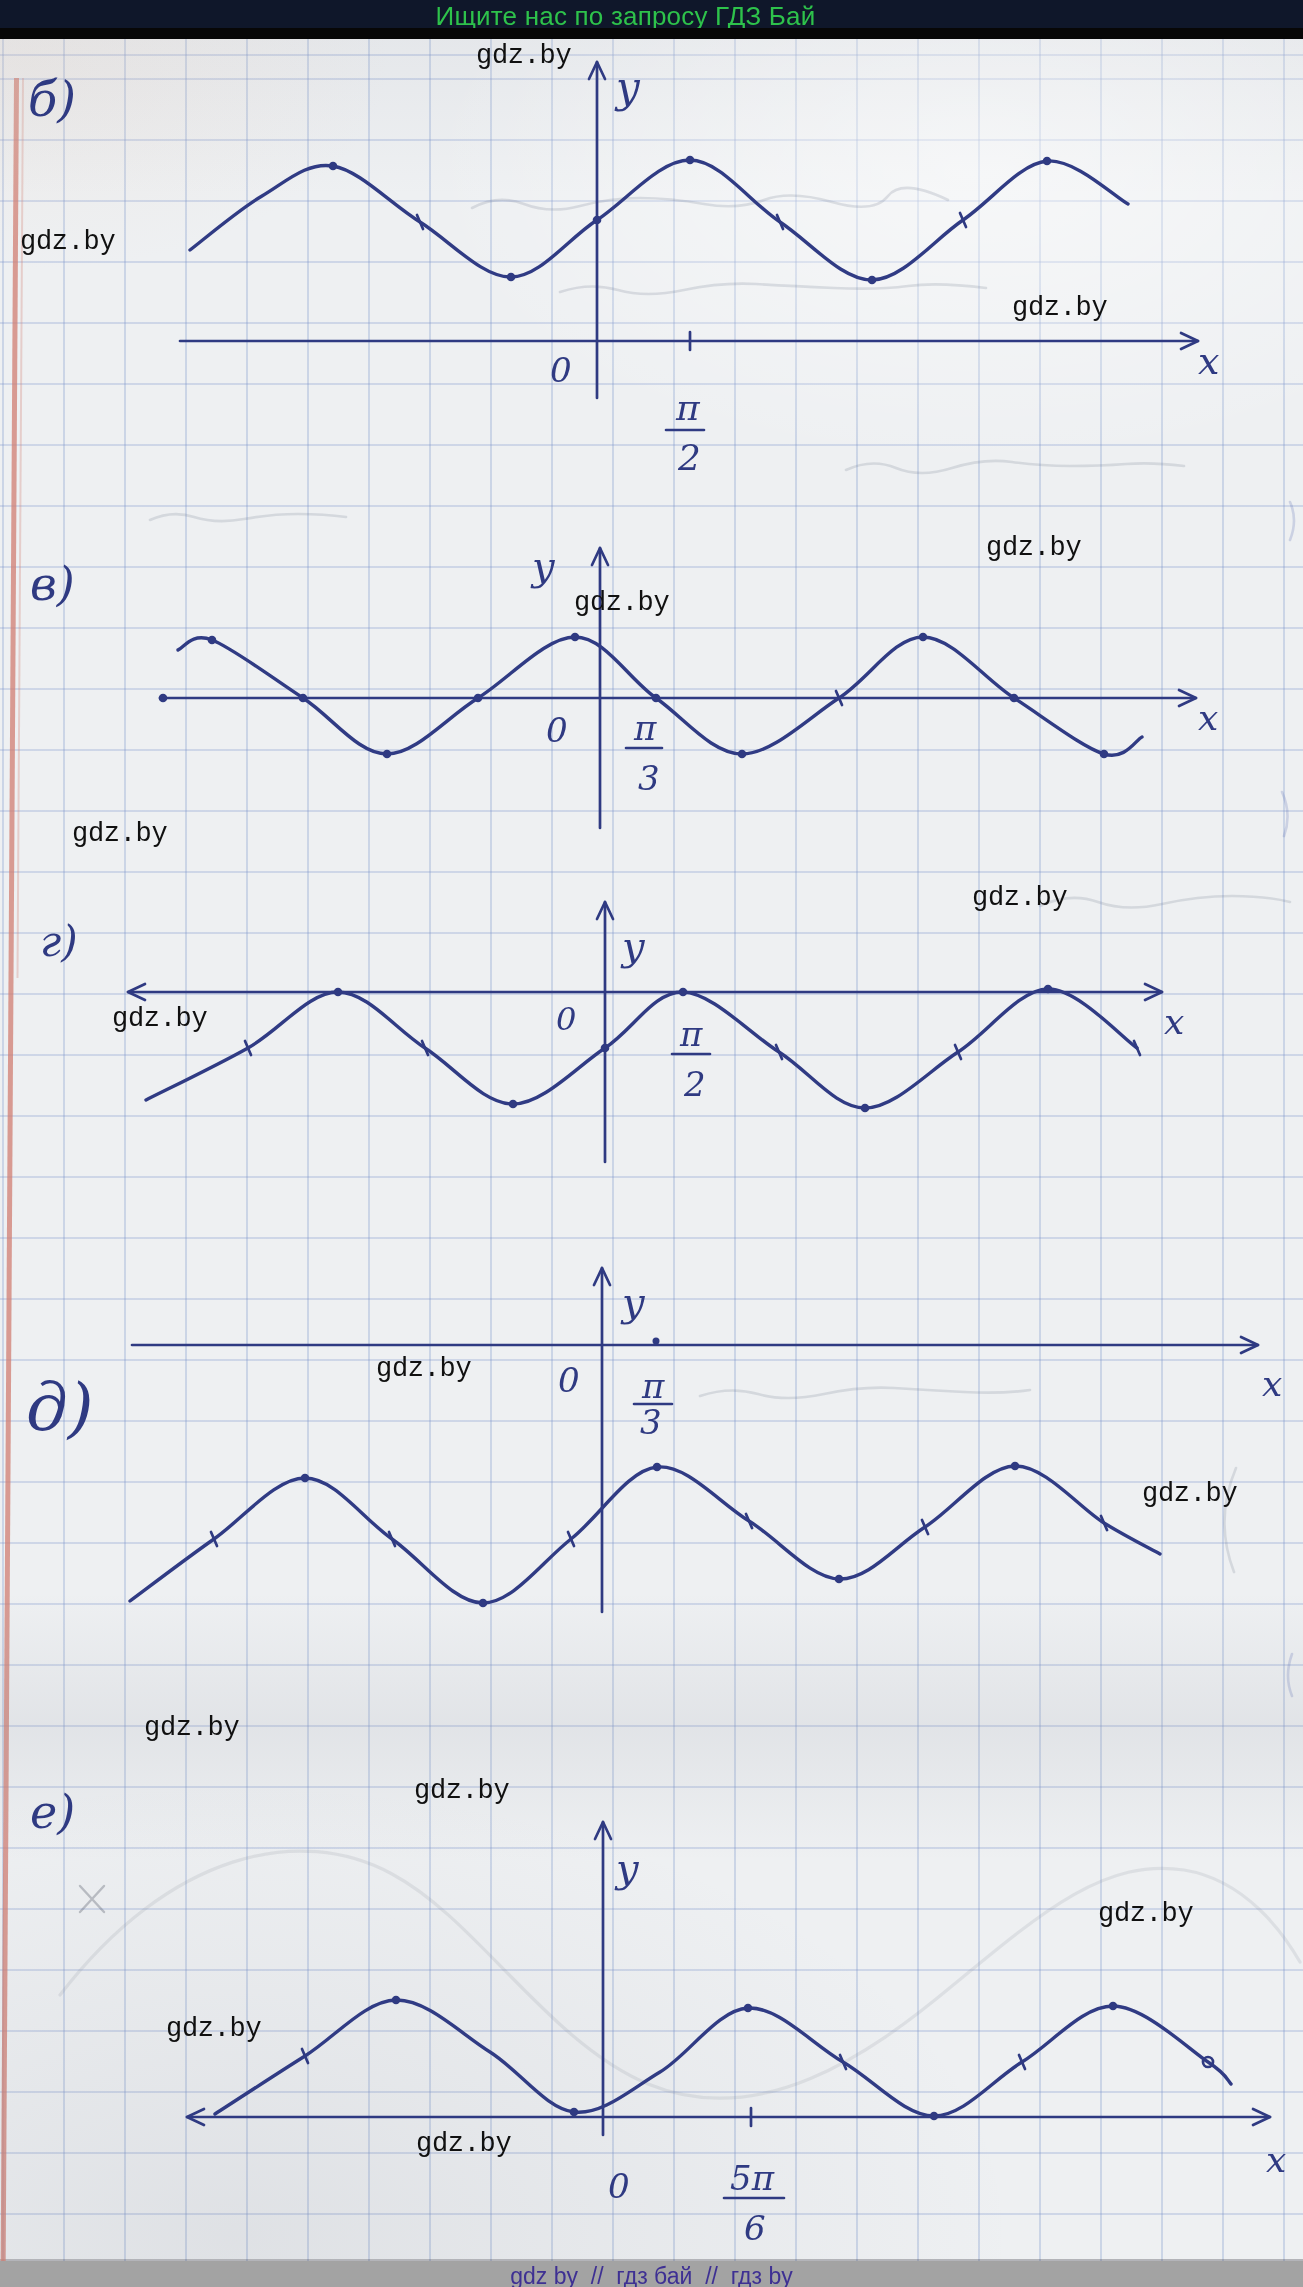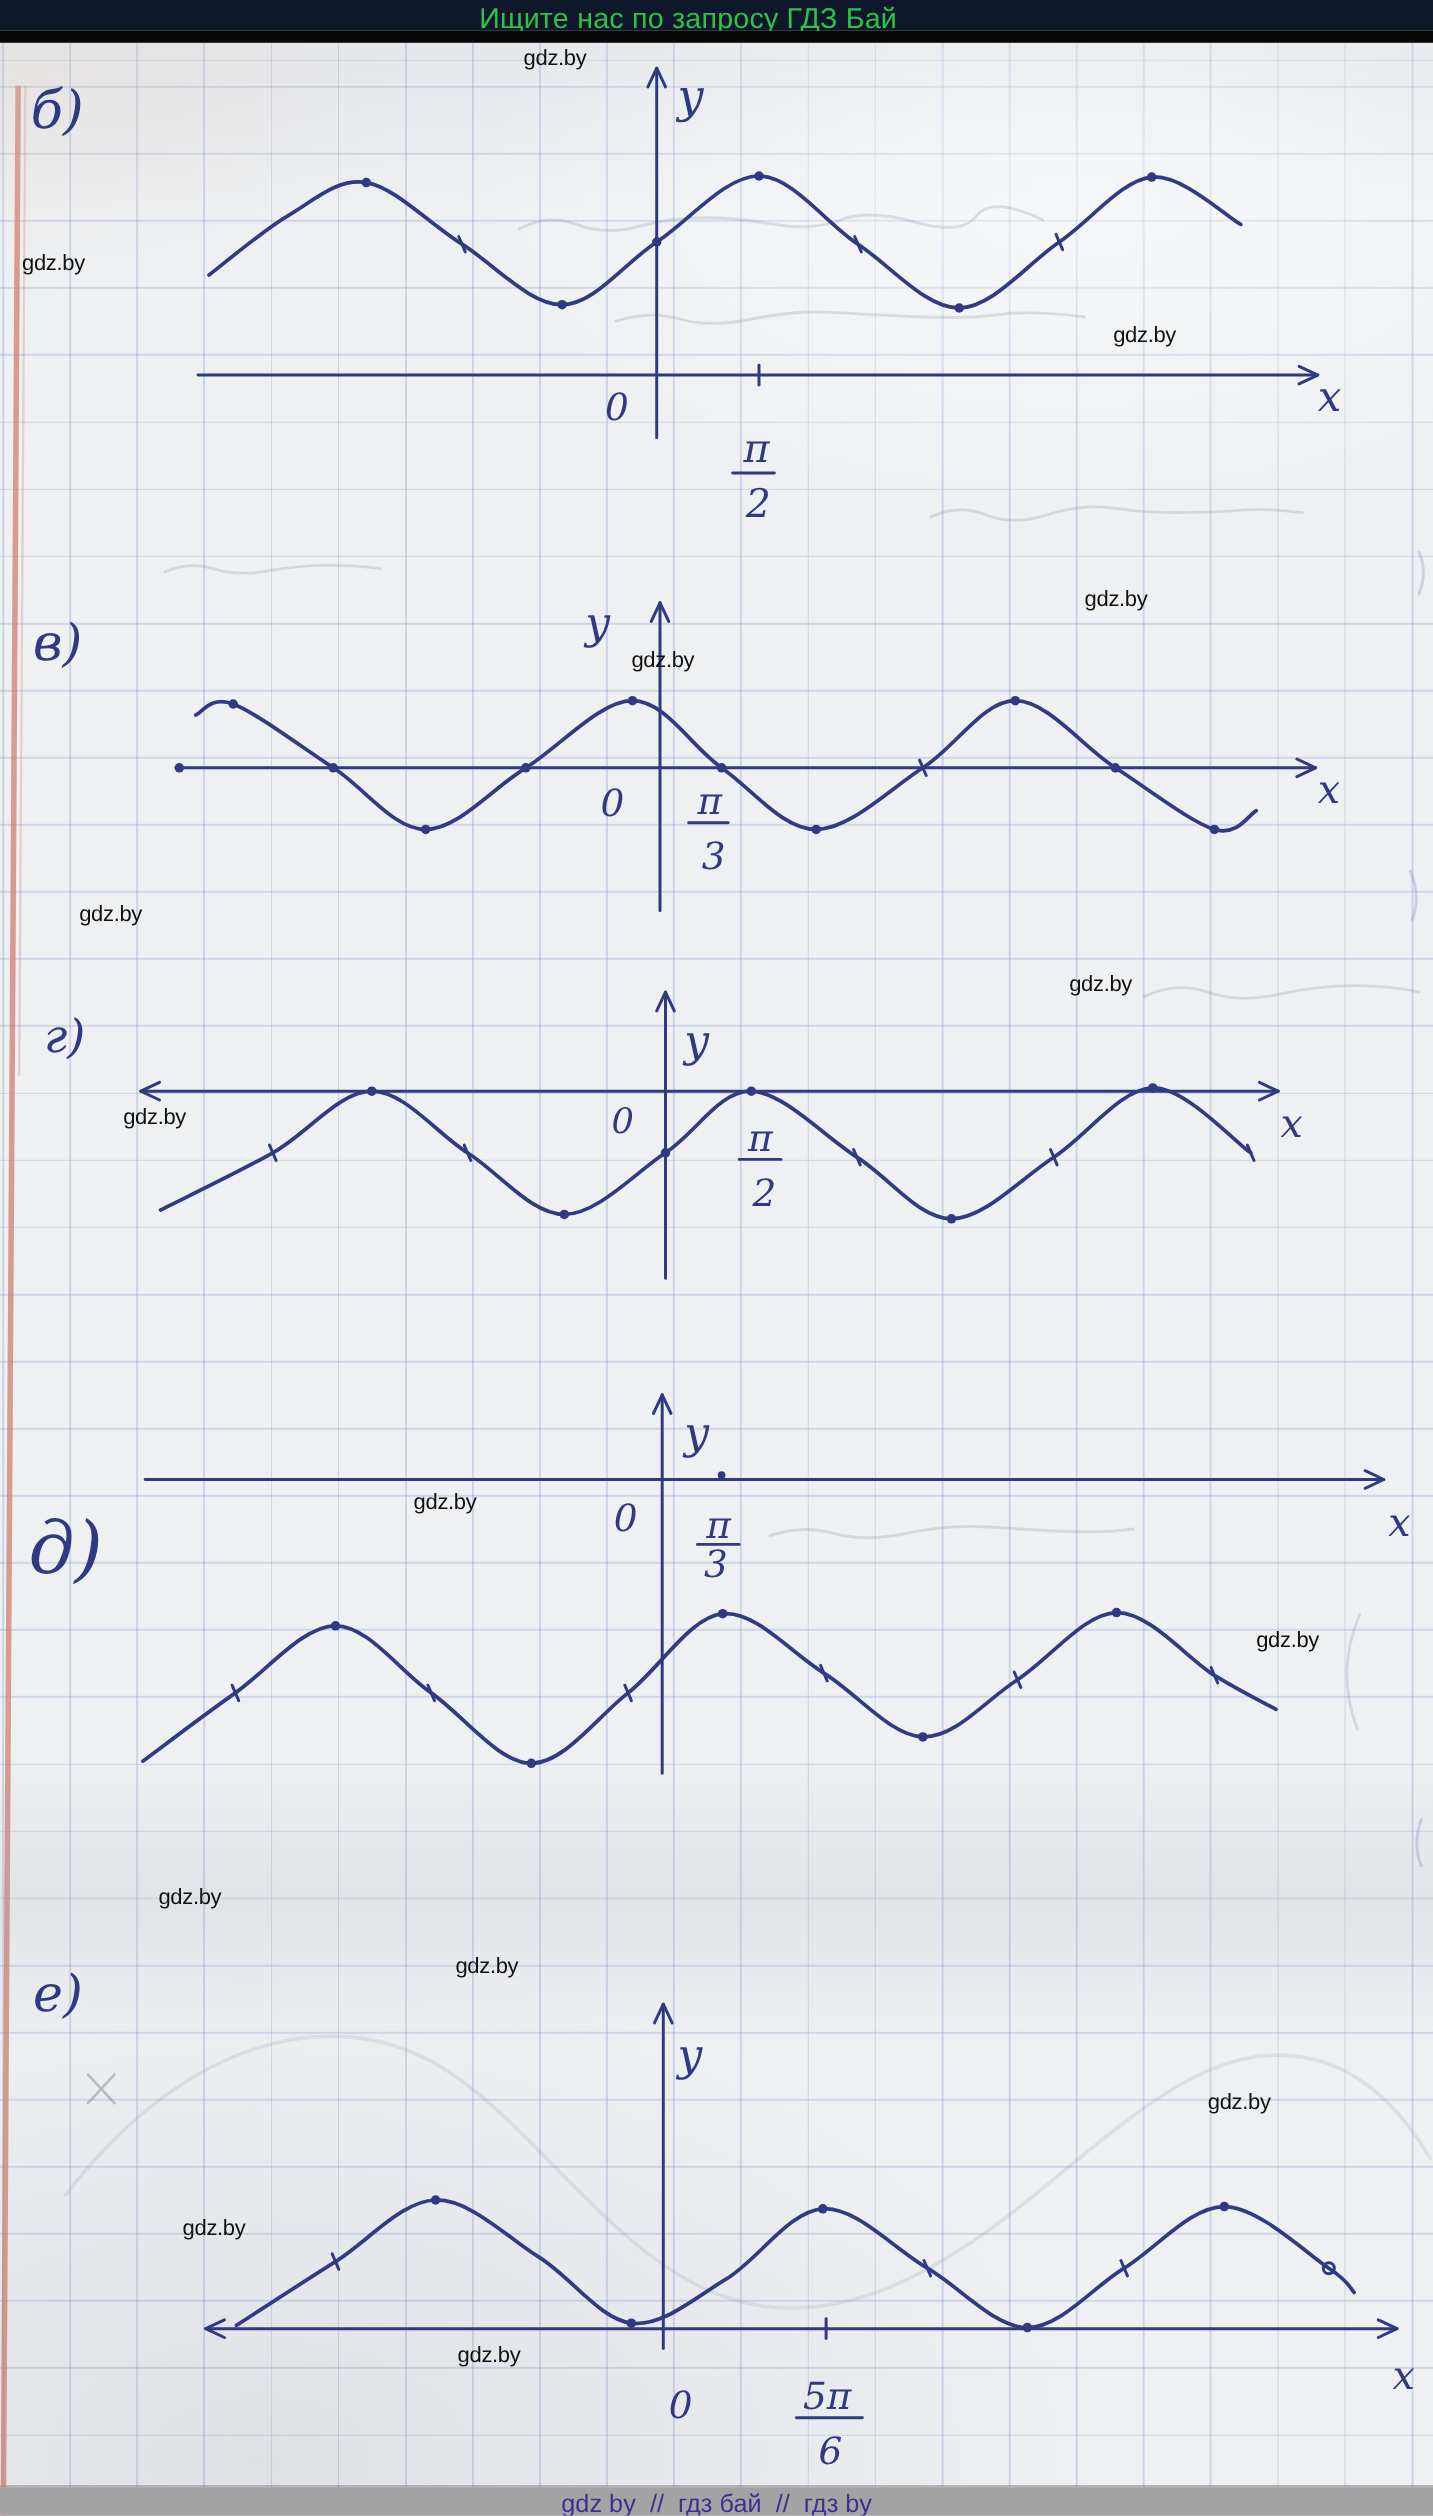--- a/index.html
+++ b/index.html
@@ -27,22 +27,22 @@
         background:rgba(208,125,114,0.30);transform:rotate(0.35deg);transform-origin:top;}
   svg.ink-layer{position:absolute;left:0;top:0;width:1303px;height:2287px;}
   .axis{stroke:#2f3a82;stroke-width:2.7;fill:none;stroke-linecap:round;stroke-linejoin:round;}
   .curve{stroke:#303b84;stroke-width:3.4;fill:none;stroke-linecap:round;}
   .fracbar{stroke:#2f3a82;stroke-width:2.6;stroke-linecap:round;}
   .ink-text{fill:#2f3a82;font-family:"DejaVu Serif",serif;font-style:italic;}
   .faint{stroke:rgba(110,118,142,0.20);stroke-width:2.6;fill:none;stroke-linecap:round;}
   .faintwave{stroke:rgba(128,134,150,0.16);stroke-width:3.2;fill:none;stroke-linecap:round;}
   .faintx{stroke:rgba(90,95,110,0.35);stroke-width:2.4;fill:none;stroke-linecap:round;}
   .faint2{stroke:rgba(80,100,175,0.22);stroke-width:2.6;fill:none;stroke-linecap:round;}
-  .wm{position:absolute;color:#101010;font-size:20px;line-height:1.1;font-weight:400;
-      letter-spacing:-0.3px;font-family:Liberation Sans, sans-serif;}
+  .wm{position:absolute;color:#101010;font-size:27px;line-height:1.1;font-weight:400;
+      letter-spacing:-0.3px;font-family:Liberation Mono, monospace;}
   .footer-strip{position:absolute;left:0;top:2261px;width:1303px;height:26px;background:#a3a3a3;}
   .footer-text{position:absolute;left:0;top:2px;width:100%;text-align:center;font-size:23px;
       white-space:pre;font-weight:500;}
 </style>
 </head>
 <body>
 
 <div class="page">
 
   <div class="header-strip">

